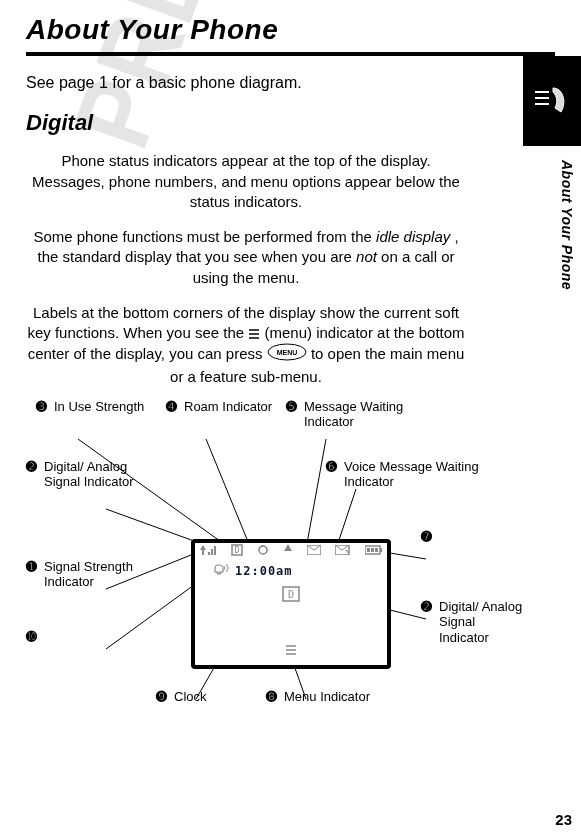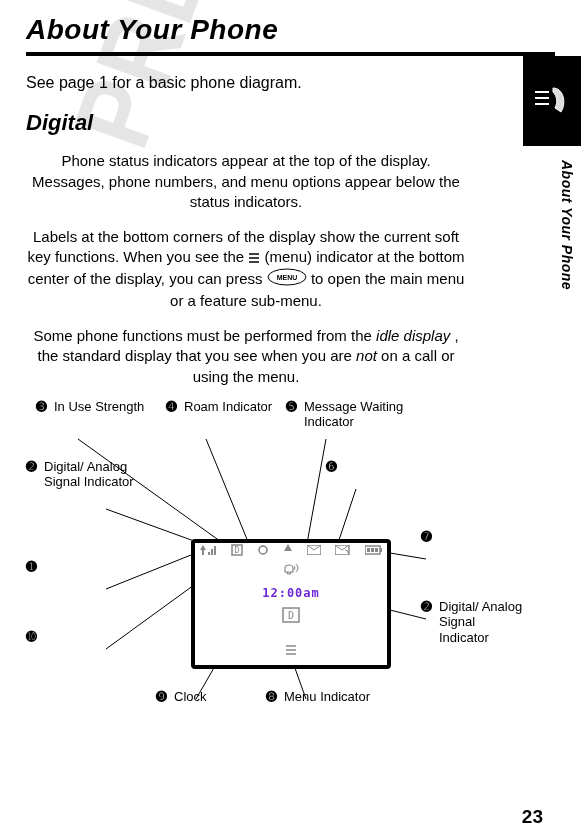--- a/index.html
+++ b/index.html
@@ -79,23 +79,23 @@
     writing-mode: vertical-rl;
     font-style: italic;
     font-weight: bold;
     font-size: 14px;
     letter-spacing: 0.5px;
   }
 
   .page-num {
     position: absolute;
     bottom: 10px;
-    right: 38px;
-    font-weight: bold;
-    font-size: 19px;
+    right: 9px;
+    font-weight: bold;
+    font-size: 15px;
   }
 
   
   .watermark {
     position: absolute;
     left: 50px;
     top: 120px;
     font-size: 90px;
     font-weight: bold;
     color: #ccc;
@@ -149,22 +149,21 @@
     font-family: monospace;
   }
   .row2 {
     display: flex;
     align-items: center;
     gap: 6px;
     padding: 2px 18px;
     font-family: monospace;
     font-size: 12px;
     font-weight: bold;
-    color: #6d28d9;
-    flex-direction: column;
+    color: #0f172a;
   }
   .row2 .clock-txt { letter-spacing: 1px; }
   .row3 {
     text-align: center;
     margin-top: 4px;
   }
   .menu-ind-bottom {
     position: absolute;
     bottom: 6px;
     left: 0;
@@ -192,48 +191,48 @@
 
 <div class="page content">
   <h1 class="title">About Your Phone</h1>
   <div class="title-rule"></div>
 
   <p class="intro">See page 1 for a basic phone diagram.</p>
 
   <h2 class="subhead">Digital</h2>
 
   <p class="para">Phone status indicators appear at the top of the display. Messages, phone numbers, and menu options appear below the status indicators.</p>
+
+  <p class="para">
+    <span>Some phone functions must be performed from the </span>
+    <span class="italic">idle display</span>
+    <span>, the standard display that you see when you are </span>
+    <span class="italic">not</span>
+    <span> on a call or using the menu.</span>
+  </p>
 
   <p class="para">
     <span>Labels at the bottom corners of the display show the current soft key functions. When you see the </span>
     <span class="menu-glyph">
       <svg width="12" height="10" viewBox="0 0 12 10">
         <line x1="1" y1="1" x2="11" y2="1" stroke="#000" stroke-width="1.5"></line>
         <line x1="1" y1="5" x2="11" y2="5" stroke="#000" stroke-width="1.5"></line>
         <line x1="1" y1="9" x2="11" y2="9" stroke="#000" stroke-width="1.5"></line>
       </svg>
     </span>
     <span> (menu) indicator at the bottom center of the display, you can press </span>
     <span class="menu-key">
       <svg width="40" height="18" viewBox="0 0 40 18">
         <ellipse cx="20" cy="9" rx="19" ry="8" fill="#fff" stroke="#000" stroke-width="1"></ellipse>
         <text x="20" y="12" text-anchor="middle" font-size="7" font-family="Arial" font-weight="bold">MENU</text>
       </svg>
     </span>
     <span> to open the main menu or a feature sub-menu.</span>
   </p>
 
-  <p class="para">
-    <span>Some phone functions must be performed from the </span>
-    <span class="italic">idle display</span>
-    <span>, the standard display that you see when you are </span>
-    <span class="italic">not</span>
-    <span> on a call or using the menu.</span>
-  </p>
-
   <div class="diagram">
 
     <svg class="leader" width="500" height="320">
 
       <line x1="52" y1="40" x2="205" y2="150" stroke="#000"></line>
       <line x1="180" y1="40" x2="225" y2="150" stroke="#000"></line>
       <line x1="300" y1="40" x2="280" y2="150" stroke="#000"></line>
 
       <line x1="80" y1="110" x2="190" y2="150" stroke="#000"></line>
       <line x1="80" y1="190" x2="175" y2="152" stroke="#000"></line>
@@ -259,27 +258,29 @@
       <span class="num">➎</span>
       <span class="txt" style="max-width:140px">Message Waiting Indicator</span>
     </div>
 
     <div class="callout" style="left:0; top:60px;">
       <span class="num">➋</span>
       <span class="txt">Digital/ Analog Signal Indicator</span>
     </div>
     <div class="callout" style="left:0; top:160px;">
       <span class="num">➊</span>
+      <span class="txt">Signal Strength Indicator</span>
     </div>
     <div class="callout" style="left:0; top:230px;">
       <span class="num">➓</span>
     </div>
 
     <div class="callout" style="left:300px; top:60px;">
       <span class="num">➏</span>
+      <span class="txt" style="max-width:140px">Voice Message Waiting Indicator</span>
     </div>
     <div class="callout" style="left:395px; top:130px;">
       <span class="num">➐</span>
     </div>
     <div class="callout" style="left:395px; top:200px;">
       <span class="num">➋</span>
       <span class="txt">Digital/ Analog Signal Indicator</span>
     </div>
 
     <div class="callout" style="left:130px; top:290px;">

